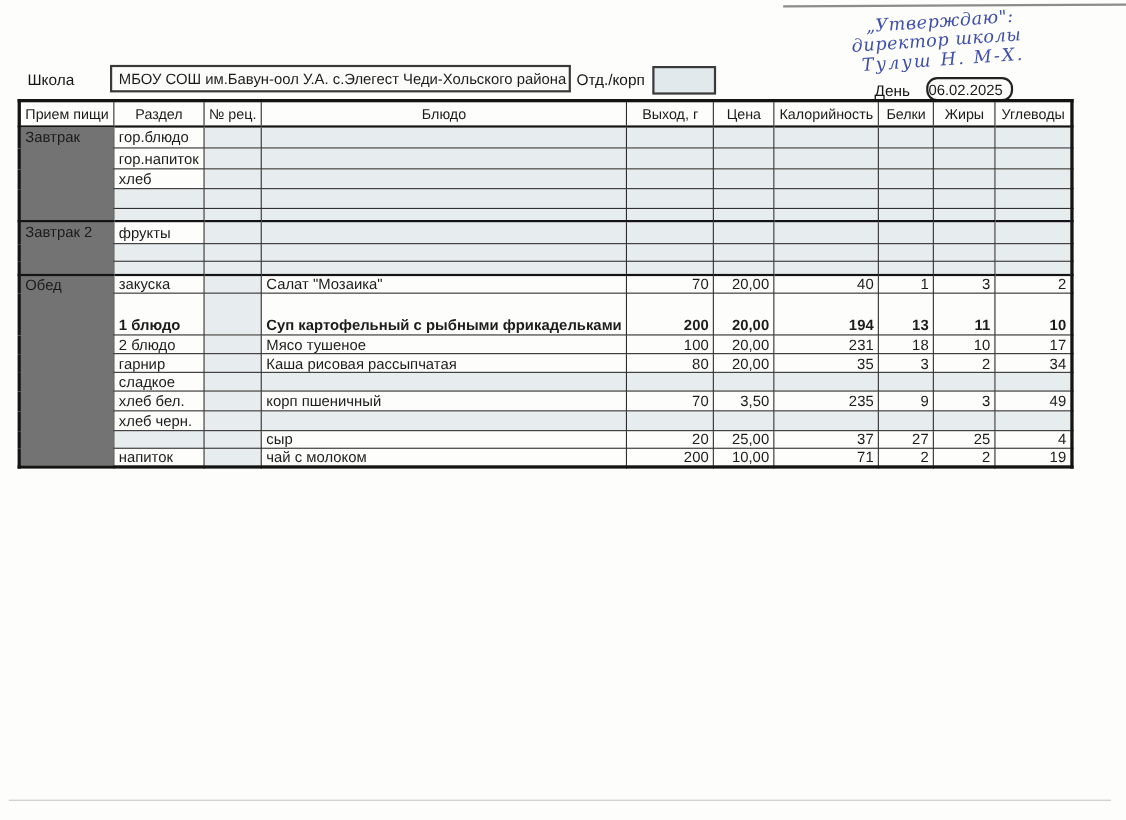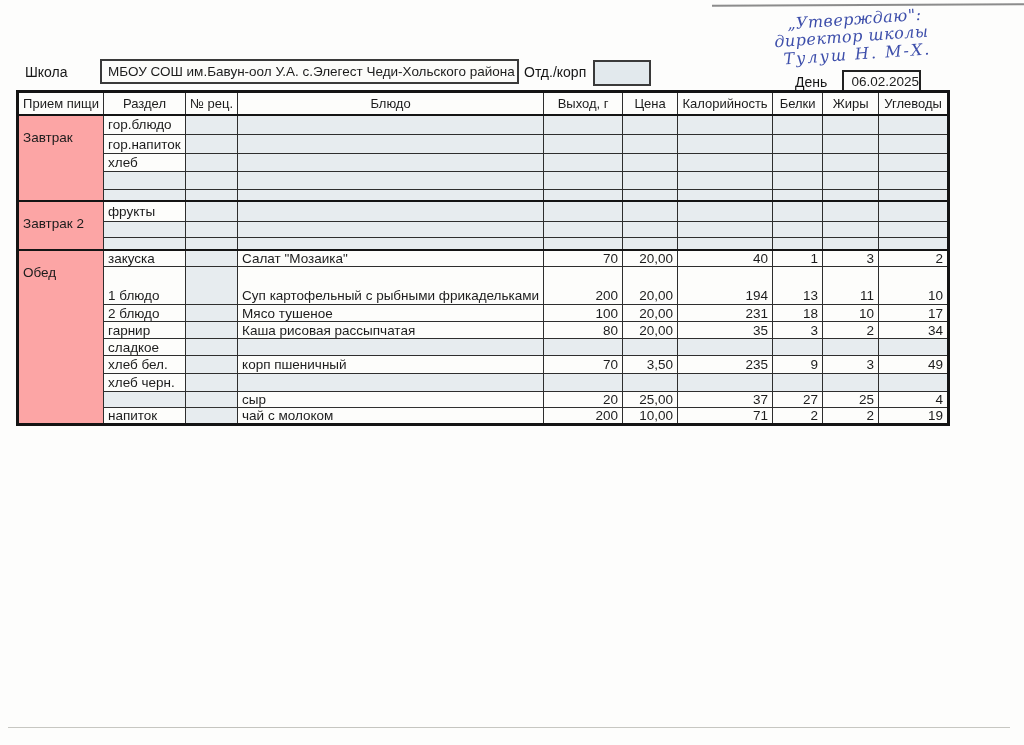--- a/index.html
+++ b/index.html
@@ -39,40 +39,40 @@
   .form-label { position:absolute; font-size:14px; color:#161616; }
   #school-label { left:25px; top:64px; }
   #dept-label  { left:524px; top:64px; }
   #day-label   { left:795px; top:74px; }
   .form-box {
     position:absolute; border:2px solid #3a3a3a; background:#fcfcfa;
     font-size:13.5px; display:flex; align-items:center;
   }
   #school-box { left:100px; top:59px; width:419px; height:25px; padding-left:6px;text-align:right; }
   #dept-box   { left:593px; top:60px; width:58px;  height:26px; background:#e2e9ed; }
-  #day-box    { left:842px; top:70px; width:79px;  height:22px; justify-content:flex-end; border-color:#222; background:#fdfdfc; }
+  #day-box    { left:842px; top:70px; width:79px;  height:22px; justify-content:flex-start; border-color:#222; background:#fdfdfc;border-radius:10px; }
   
   table {
     position:absolute; left:16px; top:90px;
     border-collapse:collapse; table-layout:fixed;
     font-size:13.5px;
   }
   th, td {
     border:1px solid #2e2e2e;
     padding:0 4px;
     overflow:hidden; white-space:nowrap;
   }
   table { border:3px solid #141414; }
   thead th {
     height:23px; font-weight:normal; font-size:13px; text-align:center;
     border-bottom:2px solid #141414; background:#fdfdfb;
   }
   td.filled { background:#fdfdfb; }
   td.empty  { background:#e7ecef; }
-  td.meal-cell { vertical-align:top; padding-top:14px; background:#fca5a5; }
+  td.meal-cell { vertical-align:top; padding-top:1px; background:#737373; }
   td.num { text-align:right; }
   tr.section-start td { border-top:2.5px solid #141414; }
   tr.valign-bottom td { vertical-align:bottom; padding-bottom:1px; }
 </style>
 </head>
 <body>
 
 <div class="scan-line-top"></div>
 <div class="scan-line-bottom"></div>
 
@@ -220,21 +220,21 @@
         <td class="filled">закуска</td>
         <td class="empty"></td>
         <td class="filled">Салат "Мозаика"</td>
         <td class="filled num">70</td>
         <td class="filled num">20,00</td>
         <td class="filled num">40</td>
         <td class="filled num">1</td>
         <td class="filled num">3</td>
         <td class="filled num">2</td>
       </tr>
-      <tr class="valign-bottom" style="height: 38px;">
+      <tr class="valign-bottom" style="height: 38px; font-weight: bold;">
         <td class="filled">1 блюдо</td>
         <td class="empty"></td>
         <td class="filled">Суп картофельный с рыбными фрикадельками</td>
         <td class="filled num">200</td>
         <td class="filled num">20,00</td>
         <td class="filled num">194</td>
         <td class="filled num">13</td>
         <td class="filled num">11</td>
         <td class="filled num">10</td>
       </tr>

